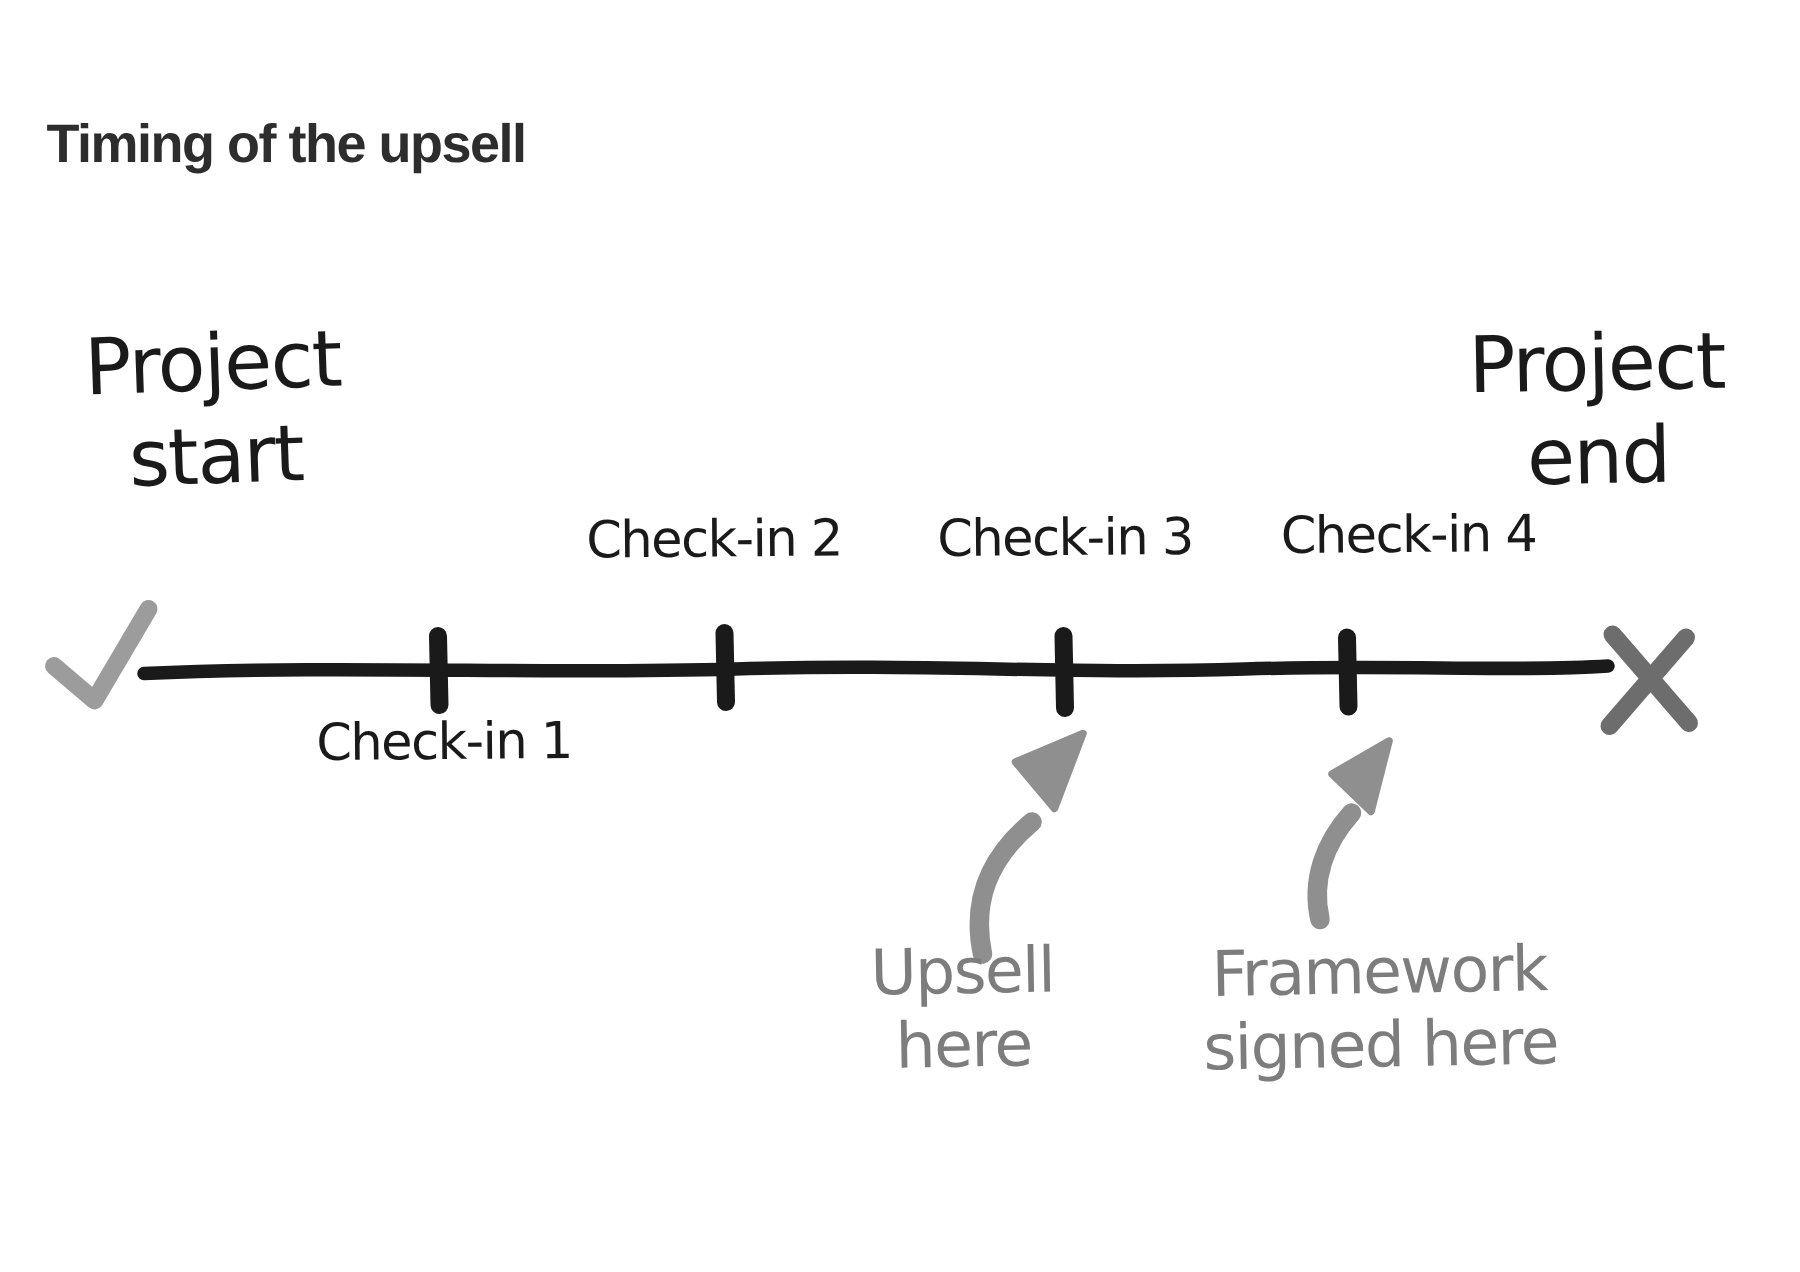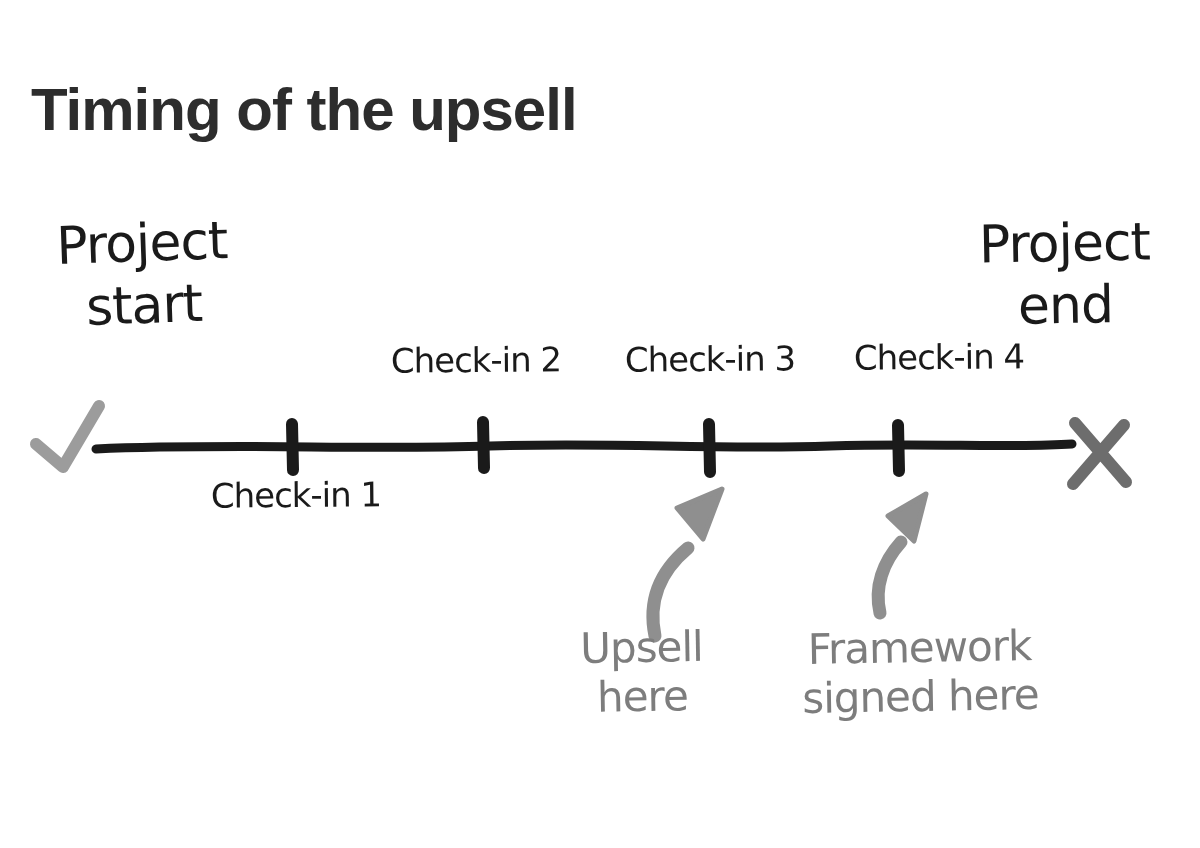--- a/index.html
+++ b/index.html
@@ -22,21 +22,21 @@
     overflow: hidden;
     margin: 0 auto;
   }
   .title {
     position: absolute;
     left: 31px;
     top: 74px;
     margin: 0;
     font-family: "Liberation Sans", sans-serif;
     font-weight: 700;
-    font-size: 60px;
+    font-size: 36px;
     line-height: 1.2;
     letter-spacing: -1px;
     color: var(--title-color);
   }
   .art {
     position: absolute;
     left: 0; top: 0;
     width: 1200px;
     height: 848px;
   }

